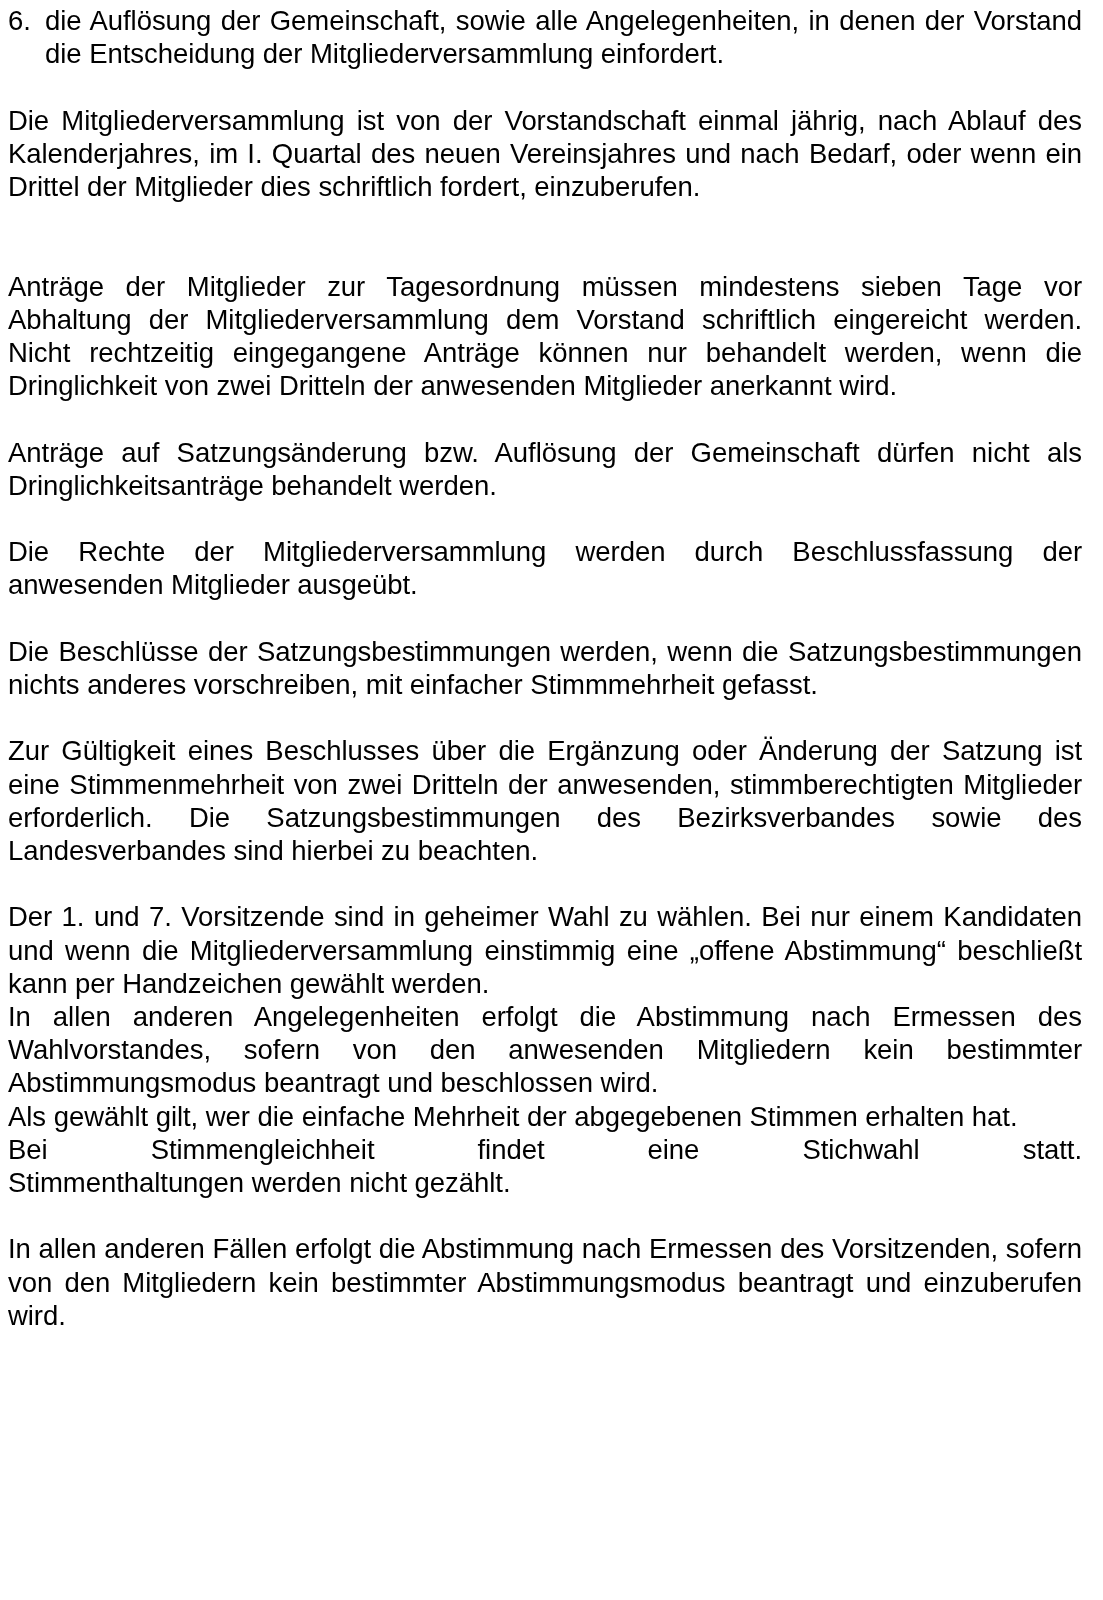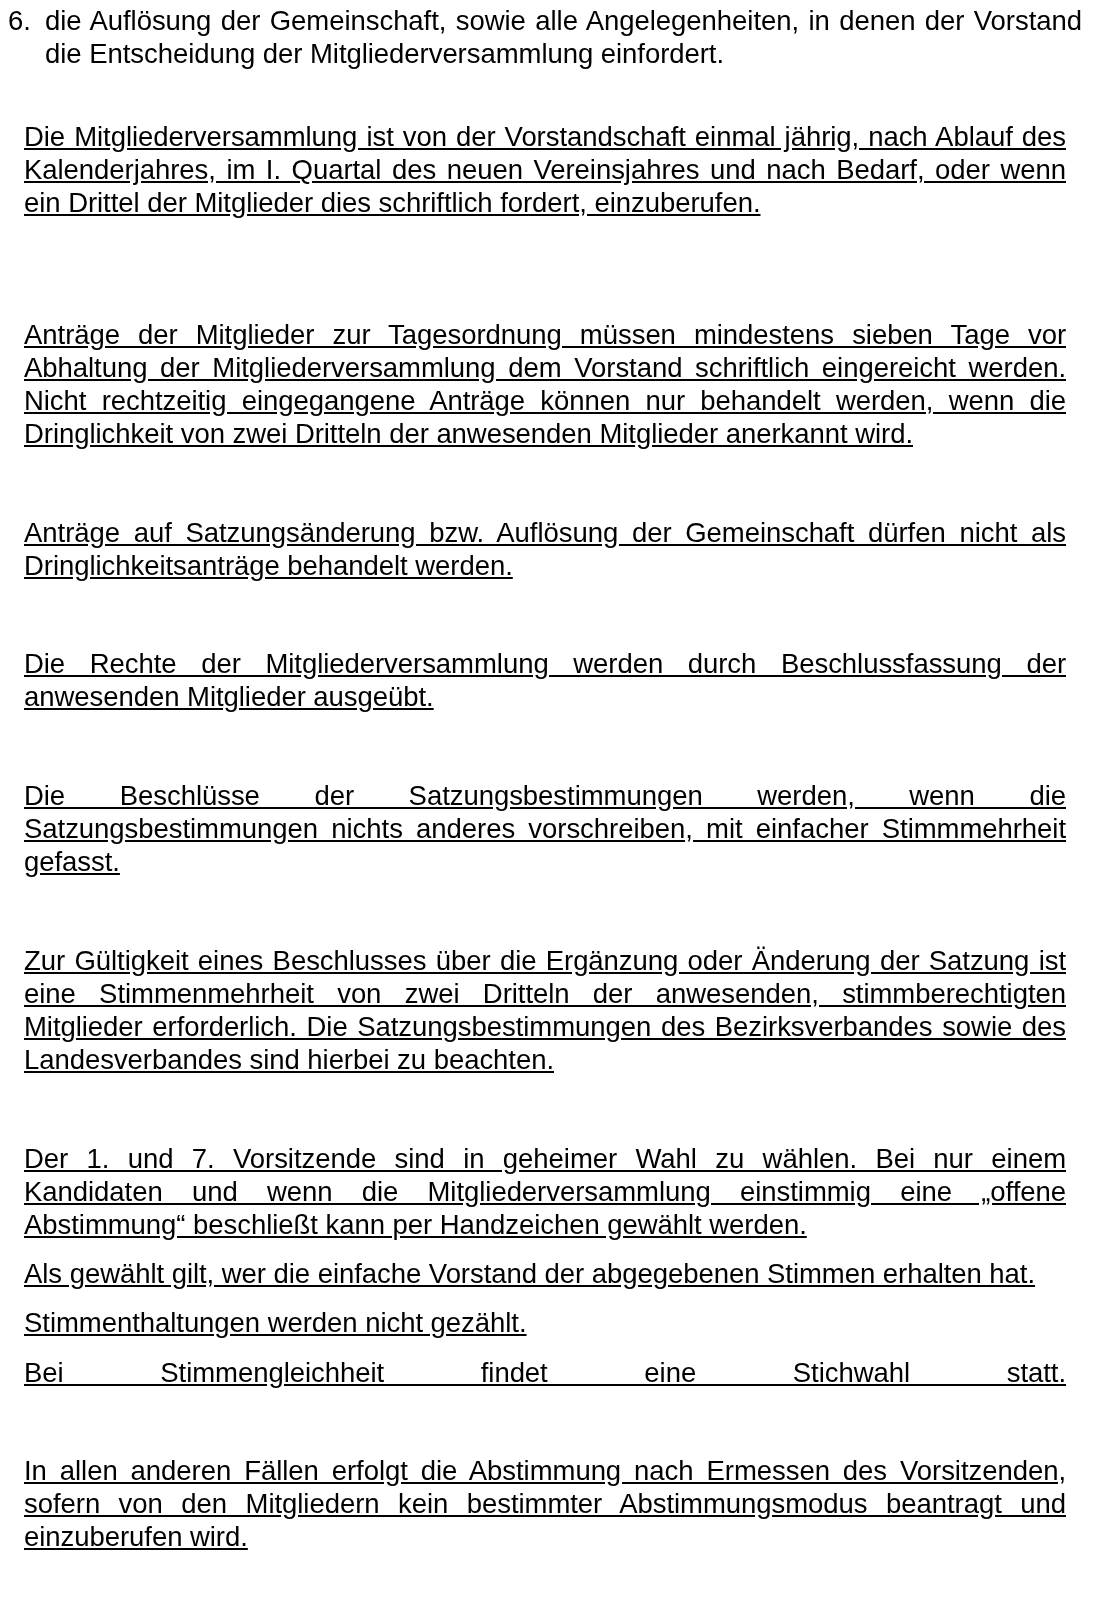--- a/index.html
+++ b/index.html
@@ -24,24 +24,23 @@
   }
   .doc-body {
     font-size: 27.5px;
     line-height: 33.2px;
     text-align: justify;
     text-justify: inter-word;
     letter-spacing: -0.05px;
   }
   
   .para {
-    margin: 16px;
+    margin: 0;
     text-align: justify;
     text-justify: inter-word;
-    text-decoration: underline;
   }
   
   .spacer {
     height: 33.2px;
   }
   
   .list-item {
     position: relative;
     padding-left: 37px;
     margin: 0;
@@ -96,25 +95,26 @@
 
     <div class="spacer"></div>
 
     <p class="para">Zur Gültigkeit eines Beschlusses über die Ergänzung oder Änderung der Satzung ist eine Stimmenmehrheit von zwei Dritteln der anwesenden, stimmberechtigten Mitglieder erforderlich. Die Satzungsbestimmungen des Bezirksverbandes sowie des Landesverbandes sind hierbei zu beachten.</p>
 
 
     <div class="spacer"></div>
 
     <p class="para">Der 1. und 7. Vorsitzende sind in geheimer Wahl zu wählen. Bei nur einem Kandidaten und wenn die Mitgliederversammlung einstimmig eine „offene Abstimmung“ beschließt kann per Handzeichen gewählt werden.</p>
 
+    <p class="para">In allen anderen Angelegenheiten erfolgt die Abstimmung nach Ermessen des Wahlvorstandes, sofern von den anwesenden Mitgliedern kein bestimmter Abstimmungsmodus beantragt und beschlossen wird.</p>
 
-    <p class="para">Als gewählt gilt, wer die einfache Vorstand der abgegebenen Stimmen erhalten hat.</p>
+    <p class="para">Als gewählt gilt, wer die einfache Mehrheit der abgegebenen Stimmen erhalten hat.</p>
+
+    <p class="para force-just">Bei Stimmengleichheit findet eine Stichwahl statt.</p>
 
     <p class="para">Stimmenthaltungen werden nicht gezählt.</p>
-
-    <p class="para force-just">Bei Stimmengleichheit findet eine Stichwahl statt.</p>
 
     <div class="spacer"></div>
 
     <p class="para">In allen anderen Fällen erfolgt die Abstimmung nach Ermessen des Vorsitzenden, sofern von den Mitgliedern kein bestimmter Abstimmungsmodus beantragt und einzuberufen wird.</p>
 
   </div>
 </div>
 
 </body></html>

